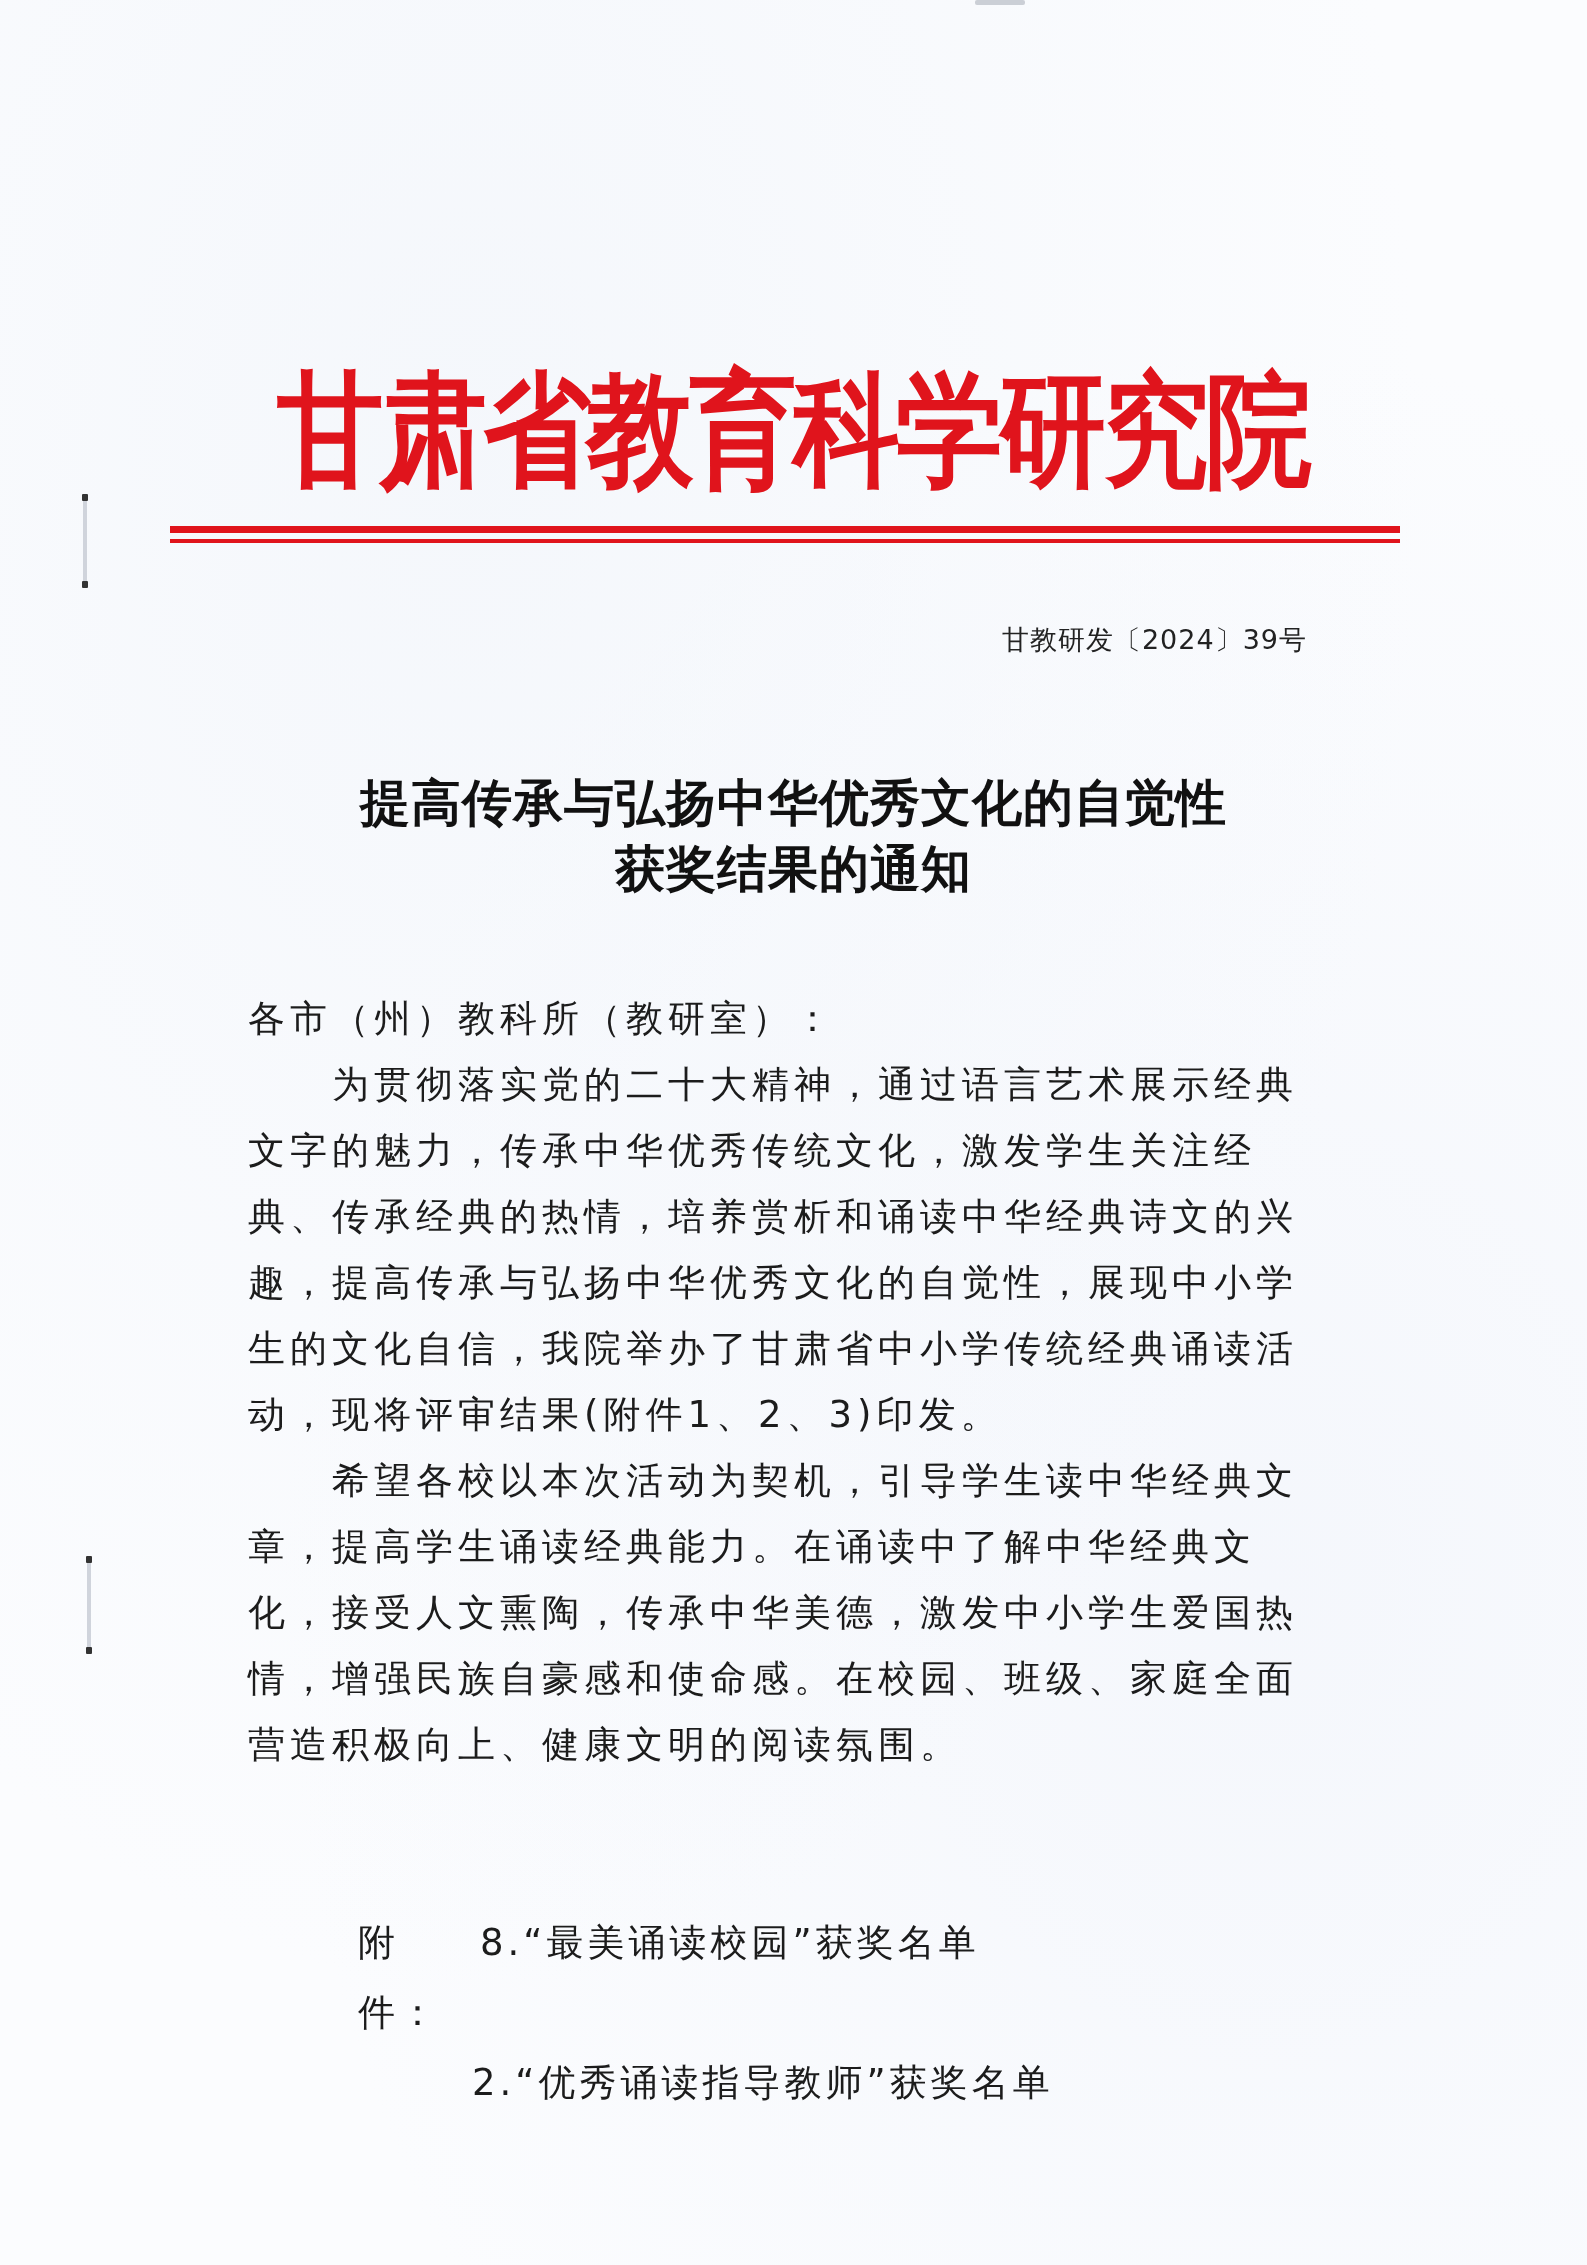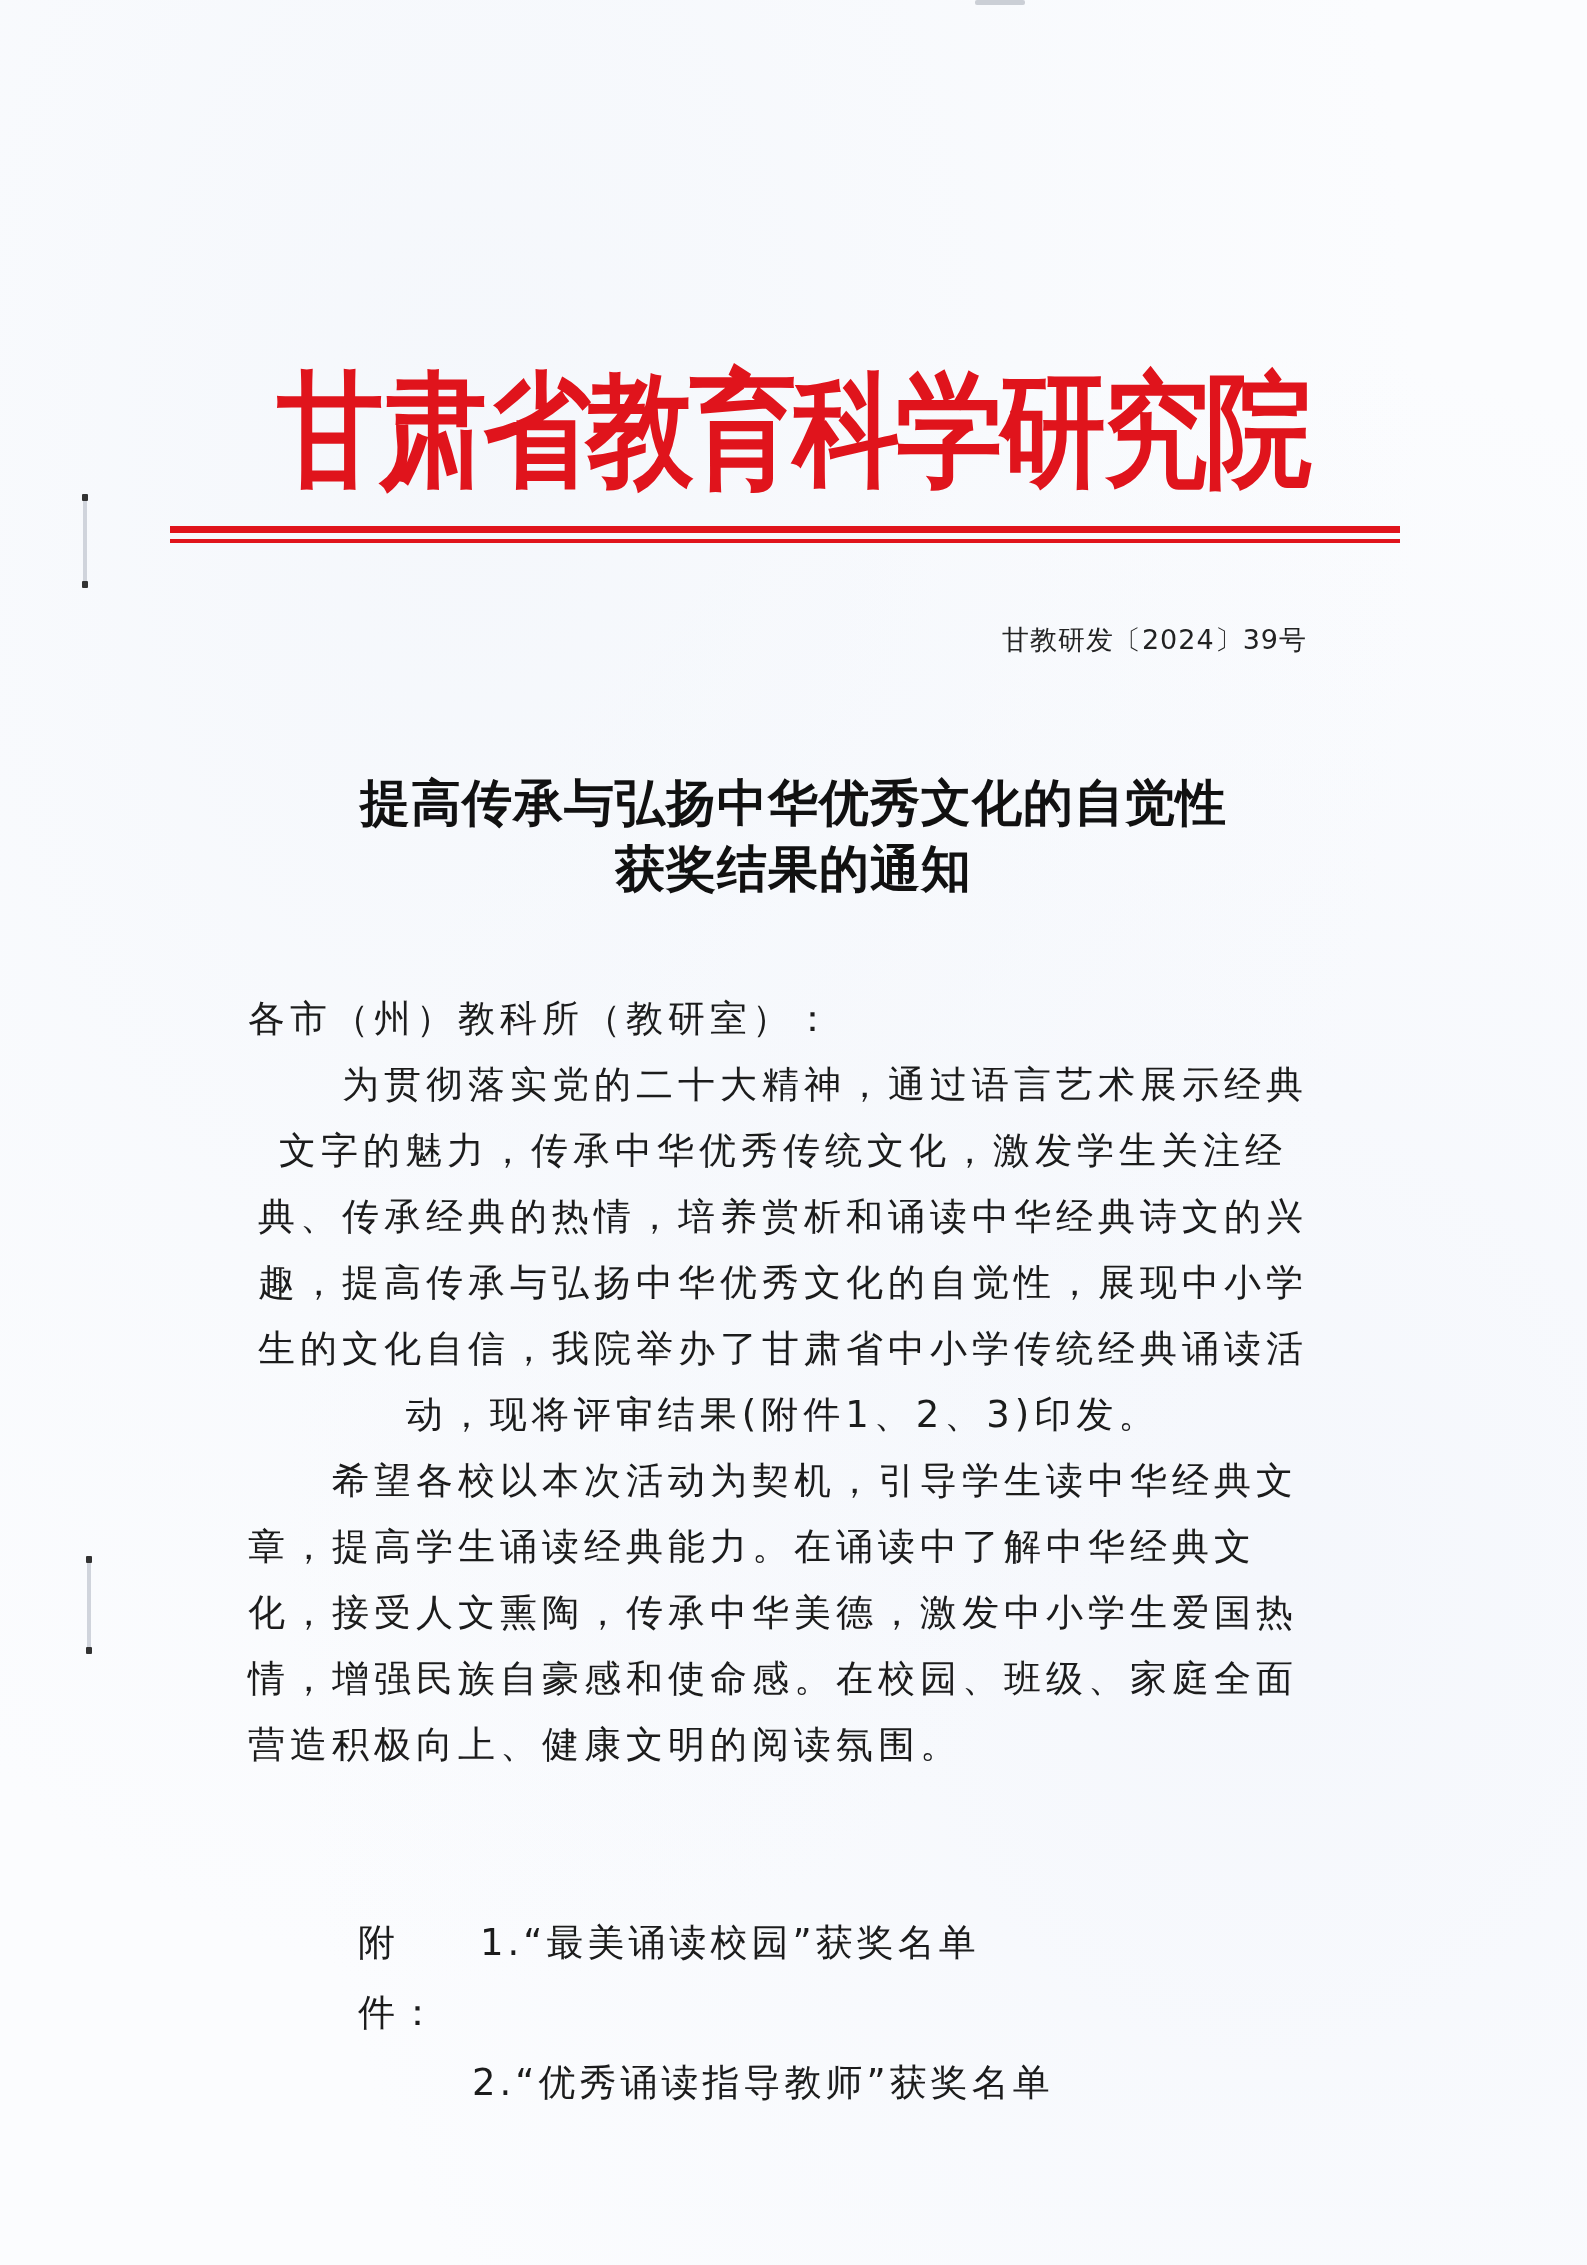--- a/index.html
+++ b/index.html
@@ -101,21 +101,21 @@
       position: absolute;
       left: 248px;
       width: 1070px;
       font-family: "DejaVu Sans", sans-serif;
       font-size: 37px;
       color: #1c1c1c;
       letter-spacing: 5px;
       line-height: 66px;
     }
     .salutation { top: 986px; }
-    .para1 { top: 1052px; text-indent: 84px; text-align: center; }
+    .para1 { top: 1052px; text-indent: 84px; }
     .para2 { top: 1448px; text-indent: 84px; }
     .attachments {
       position: absolute;
       left: 350px; top: 1908px;
       font-family: "DejaVu Sans", sans-serif;
       font-size: 37px;
       color: #1c1c1c;
       letter-spacing: 4px;
       line-height: 70px;
     }
@@ -143,19 +143,19 @@
     <div>获奖结果的通知</div>
   </div>
 
   <div class="body-text salutation">各市（州）教科所（教研室）：</div>
   <div class="body-text para1">为贯彻落实党的二十大精神，通过语言艺术展示经典文字的魅力，传承中华优秀传统文化，激发学生关注经典、传承经典的热情，培养赏析和诵读中华经典诗文的兴趣，提高传承与弘扬中华优秀文化的自觉性，展现中小学生的文化自信，我院举办了甘肃省中小学传统经典诵读活动，现将评审结果(附件1、2、3)印发。</div>
   <div class="body-text para2">希望各校以本次活动为契机，引导学生读中华经典文章，提高学生诵读经典能力。在诵读中了解中华经典文化，接受人文熏陶，传承中华美德，激发中小学生爱国热情，增强民族自豪感和使命感。在校园、班级、家庭全面营造积极向上、健康文明的阅读氛围。</div>
 
   <div class="attachments">
     <div class="att-row">
       <span class="att-label">附件：</span>
-      <span class="att-item">1.“最美诵读校园”获奖名单</span>
+      <span class="att-item">8.“最美诵读校园”获奖名单</span>
     </div>
     <div class="att-row indent">
       <span class="att-item">2.“优秀诵读指导教师”获奖名单</span>
     </div>
   </div>
 </div>
 
 </body></html>

